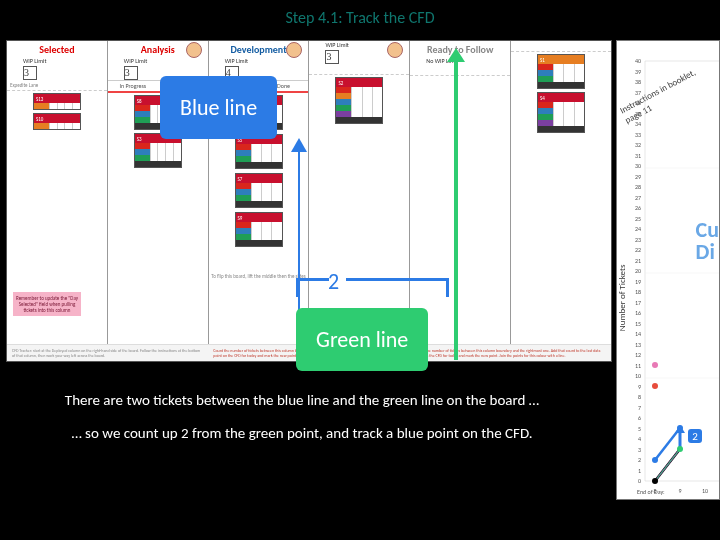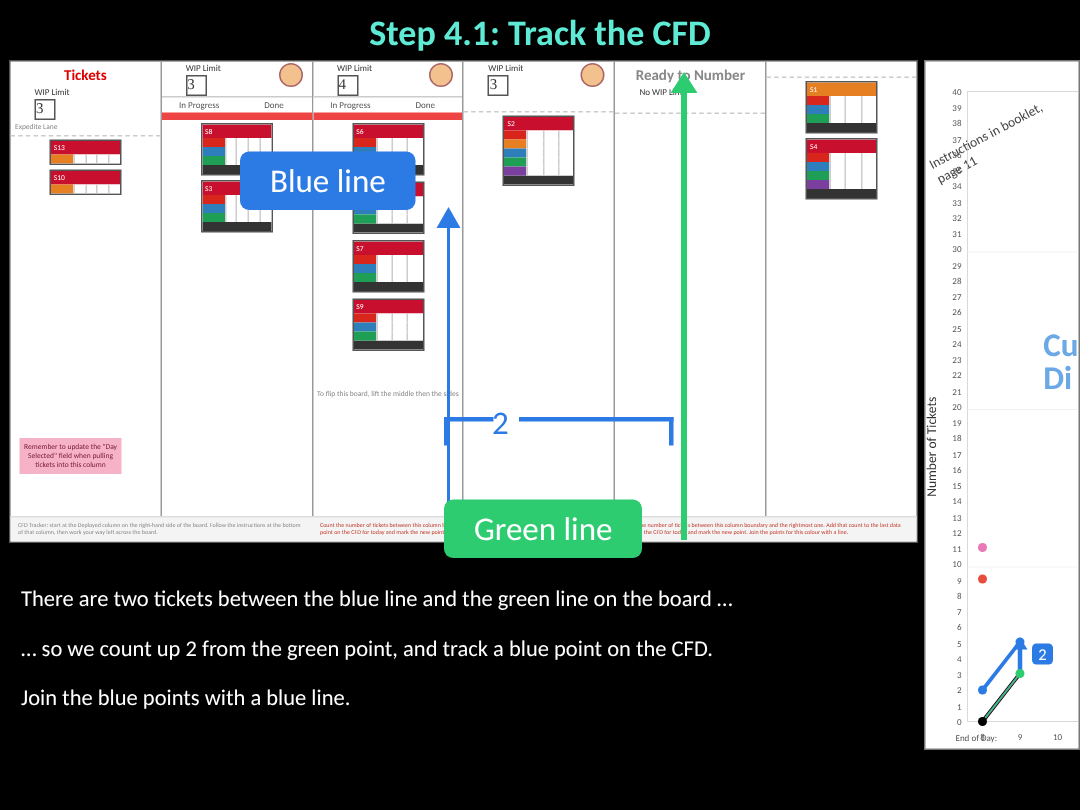--- a/index.html
+++ b/index.html
@@ -1,34 +1,34 @@
 <!DOCTYPE html>
 <html><head>
 <meta charset="utf-8">
 <style>
   html, body { margin:0; padding:0; background:#000; font-family:"Calibri","Segoe UI",sans-serif; }
   .stage { position:relative; width:720px; height:540px; background:#000; overflow:hidden; }
 
-  .title { position:absolute; top:8px; left:0; right:0; text-align:center; color:#5eead4; font-size:24px;font-weight:bold; }
+  .title { position:absolute; top:8px; left:0; right:0; text-align:center; color:#0f766e; font-size:16px; }
 
   
   .board { position:absolute; left:6px; top:40px; width:604px; height:320px; background:#fff; border:1px solid #555; }
   .cols { display:flex; height:100%; }
   .col { flex:1 1 0; border-right:1px solid #999; display:flex; flex-direction:column; position:relative; }
   .col:last-child { border-right:none; }
   .colhead { text-align:center; padding:2px 2px 1px 2px; font-size:10px; font-weight:bold; }
   .sel   .colhead { color:#d00; }
   .ana   .colhead { color:#d00; }
   .dev   .colhead { color:#165ea3; }
   .test  .colhead { color:#0a8a2f; }
   .ready .colhead { color:#888; }
   .dep   .colhead { color:#333; }
   .wip { text-align:left; font-size:6px; color:#333;padding-left:16px; }
   .wip .box { display:inline-block; min-width:12px; border:1px solid #555; font-family:"Comic Sans MS",cursive; font-size:10px; line-height:12px; margin-top:1px; background:#fff; }
-  .sub { display:flex; font-size:6px; color:#555; background:#fff; border-top:1px solid #ccc; border-bottom:5px solid #ef4444; }
+  .sub { display:flex; font-size:6px; color:#555; background:#fff; border-top:1px solid #ccc; border-bottom:2px solid #ef4444; }
   .sub div { flex:1; text-align:center; padding:1px 0; }
   .lane { font-size:5px; color:#888; padding:2px 3px; border-bottom:1px dashed #ccc; }
   .body { flex:1; position:relative; padding:2px; display:flex; flex-direction:column; gap:3px; align-items:center; }
 
   .avatar { width:14px; height:14px; border-radius:50%; background:#f2c18d; border:1px solid #a66; position:absolute; top:1px; }
   .ana .avatar { right:6px; }
   .dev .avatar { right:6px; }
   .test .avatar { right:6px; }
 
   
@@ -54,54 +54,53 @@
   
   .blue-arrow, .green-arrow { position:absolute; top:40px; width:6px; height:320px; pointer-events:none; }
   .blue-arrow  { left:calc(6px + 604px*0.48); }
   .green-arrow { left:calc(6px + 604px*0.74); }
   .blue-arrow .shaft  { position:absolute; top:110px; bottom:0; left:2px; width:2px; background:#2c7be5; }
   .blue-arrow .head   { position:absolute; top:98px; left:-5px; width:0; height:0; border-left:8px solid transparent; border-right:8px solid transparent; border-bottom:14px solid #2c7be5; }
   .green-arrow .shaft { position:absolute; top:20px; bottom:0; left:1px; width:4px; background:#2ecc71; }
   .green-arrow .head  { position:absolute; top:8px; left:-6px; width:0; height:0; border-left:9px solid transparent; border-right:9px solid transparent; border-bottom:14px solid #2ecc71; }
 
   .blue-label, .green-label {
-    position:absolute; padding:6px 20px; color:#fff; font-size:22px; border-radius:6px;
+    position:absolute; padding:18px 20px; color:#fff; font-size:22px; border-radius:6px;
     white-space:nowrap;
-    margin-top:25px;
   }
   .blue-label  { left:160px; top:76px;  background:#2c7be5; }
   .green-label { left:296px; top:308px; background:#2ecc71; }
 
   .count-2 { position:absolute; left:328px; top:268px; color:#2c7be5; font-size:22px; font-weight:500; }
   .brk1, .brk2 { position:absolute; top:278px; height:16px; border-top:3px solid #2c7be5; }
   .brk1 { left:296px; width:30px; border-left:3px solid #2c7be5; }
   .brk2 { left:346px; width:100px; border-right:3px solid #2c7be5; }
 
   
   .cfd { position:absolute; right:0; top:40px; width:102px; height:458px; background:#fff; border:1px solid #777; }
   .cfd .ylab { position:absolute; left:-1px; top:50%; transform:translate(-100%, -50%) rotate(-90deg); transform-origin:right top; font-size:9px; color:#333; }
   .cfd .rot { position:absolute; right:2px; top:40px; transform:rotate(-28deg); font-size:9px; color:#444; }
   .cfd .big { position:absolute; right:0; top:178px; color:#6aa8e6; font-weight:bold; font-size:22px; line-height:22px; text-align:left; }
   .cfd svg { position:absolute; inset:0; }
   .cfd .xlab { position:absolute; left:20px; bottom:3px; font-size:6px; color:#555; }
 
   
-  .explain { position:absolute; left:14px; top:390px; right:130px; color:#fff; font-size:15px; line-height:1.4; }
+  .explain { position:absolute; left:14px; top:390px; right:130px; color:#fff; font-size:15px; line-height:1.4;text-align:center; }
   .explain p { margin:0 0 12px 0; }
 </style>
 </head>
 <body>
 <div class="stage">
 
 <div class="title">Step 4.1: Track the CFD</div>
 
 <div class="board">
   <div class="cols">
     <div class="col sel">
-      <div class="colhead">Tickets</div>
+      <div class="colhead">Selected</div>
       <div class="wip"><span>WIP Limit</span><br><span class="box">3</span></div>
       <div class="lane">Expedite Lane</div>
       <div class="body">
         <div class="ticket">
               <div class="t-top">
                 <span>S13</span>
               </div>
               <div class="t-rows">
                 <div class="t-row">
                   <div class="t-lab r-orange"></div>
@@ -125,20 +124,21 @@
                   <div class="t-slot"></div>
                 </div>
               </div>
             </div>
         <div class="note-pink">Remember to update the "Day Selected" field when pulling tickets into this column</div>
       </div>
     </div>
 
     <div class="col ana">
       <div class="avatar"></div>
+      <div class="colhead">Analysis</div>
       <div class="wip"><span>WIP Limit</span><br><span class="box">3</span></div>
       <div class="sub">
             <div>In Progress</div>
             <div>Done</div>
           </div>
       <div class="body">
         <div class="ticket">
               <div class="t-top">
                 <span>S8</span>
               </div>
@@ -194,20 +194,21 @@
                   <div class="t-slot"></div>
                 </div>
           </div>
               <div class="t-foot"></div>
             </div>
       </div>
     </div>
 
     <div class="col dev">
       <div class="avatar"></div>
+      <div class="colhead">Development</div>
       <div class="wip"><span>WIP Limit</span><br><span class="box">4</span></div>
       <div class="sub">
             <div>In Progress</div>
             <div>Done</div>
           </div>
       <div class="body" style="flex-direction:row; flex-wrap:wrap; justify-content:space-around; align-content:flex-start; gap:4px 2px;">
         <div class="ticket">
               <div class="t-top">
                 <span>S6</span>
               </div>
@@ -355,21 +356,21 @@
                   <div class="t-slot"></div>
                   <div class="t-slot"></div>
                 </div>
         </div>
               <div class="t-foot"></div>
             </div>
       </div>
     </div>
 
     <div class="col ready">
-      <div class="colhead">Ready to Number</div>
+      <div class="colhead">Ready to Follow</div>
       <div class="wip">No WIP Limit</div>
       <div class="lane">&nbsp;</div>
       <div class="body"></div>
     </div>
 
     <div class="col dep">
       <div class="lane">&nbsp;</div>
       <div class="body">
         <div class="ticket t-orange">
               <div class="t-top">
@@ -539,16 +540,15 @@
     <circle cx="38" cy="324" r="3" fill="#e879b5"></circle>
     <circle cx="63" cy="408" r="3" fill="#2ecc71"></circle>
     <circle cx="63" cy="387" r="3" fill="#2c7be5"></circle>
   </svg>
   <div class="xlab">End of Day:</div>
 </div>
 
 <div class="explain">
   <p>There are two tickets between the blue line and the green line on the board …</p>
   <p>… so we count up 2 from the green point, and track a blue point on the CFD.</p>
-  <p>Join the blue points with a blue line.</p>
 </div>
 
 </div>
 
 </body></html>

